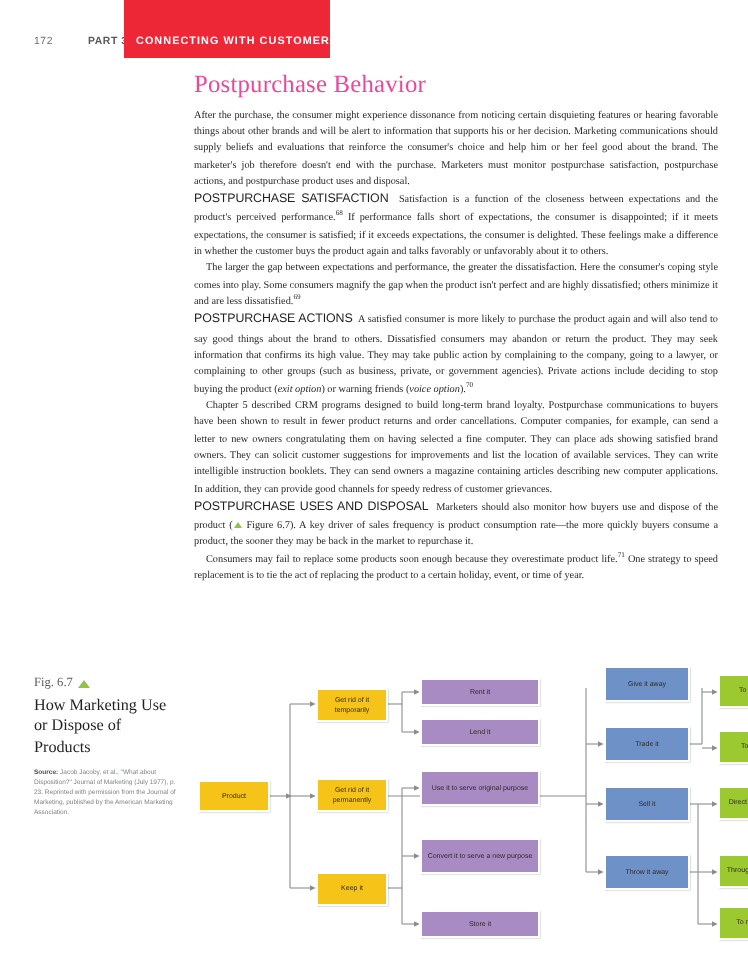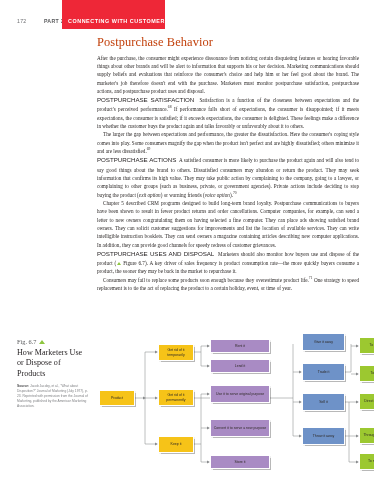--- a/index.html
+++ b/index.html
@@ -64,21 +64,21 @@
     position: absolute;
     left: 97px;
     top: 36px;
     width: 262px;
   }
   #article-title {
     font-family: "Liberation Serif", serif;
     font-size: 12.4px;
     font-weight: normal;
     letter-spacing: 0.1px;
-    color: #c2410c;
+    color: #ec4899;
     margin: 0 0 4px 0;
     line-height: 1.1;
   }
   p.body {
     margin: 0;
     font-size: 5.15px;
     line-height: 1.62;
     text-align: justify;
     color: #2b2726;
     -webkit-hyphens: auto;
@@ -224,21 +224,21 @@
   <p class="body indent">
     Consumers may fail to replace some products soon enough because they overestimate product life.<span class="fnote">71</span> One strategy to speed replacement is to tie the act of replacing the product to a certain holiday, event, or time of year.
   </p>
 </div>
 
 <div id="figure-caption">
   <div id="fig-number-row">
     <span id="fig-number">Fig. 6.7</span>
     <span id="fig-tri"></span>
   </div>
-  <div id="fig-title">How Marketers Use or Dispose of Products</div>
+  <div id="fig-title">How Marketing Use or Dispose of Products</div>
   <div id="fig-source">
     <b>Source:</b>
     <span>Jacob Jacoby, et al., "What about Disposition?" Journal of Marketing (July 1977), p. 23. Reprinted with permission from the Journal of Marketing, published by the American Marketing Association.</span>
   </div>
 </div>
 
 <div id="diagram">
 
   <svg width="270" height="132" viewBox="0 0 270 132">
     <g stroke="#8a8c8e" stroke-width="0.55" fill="none">

